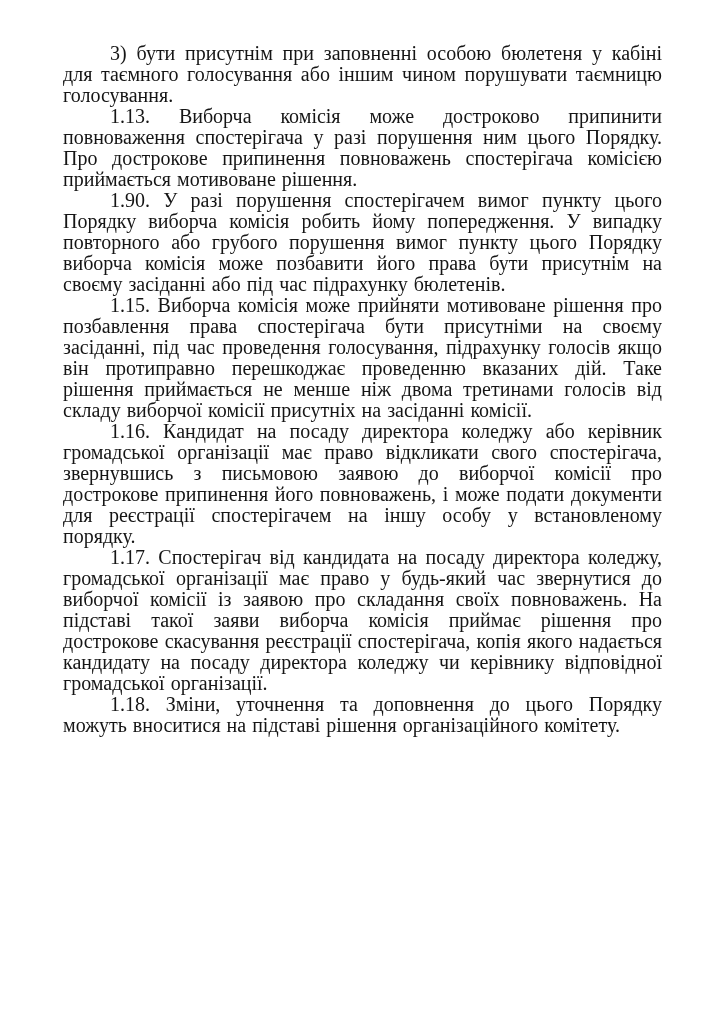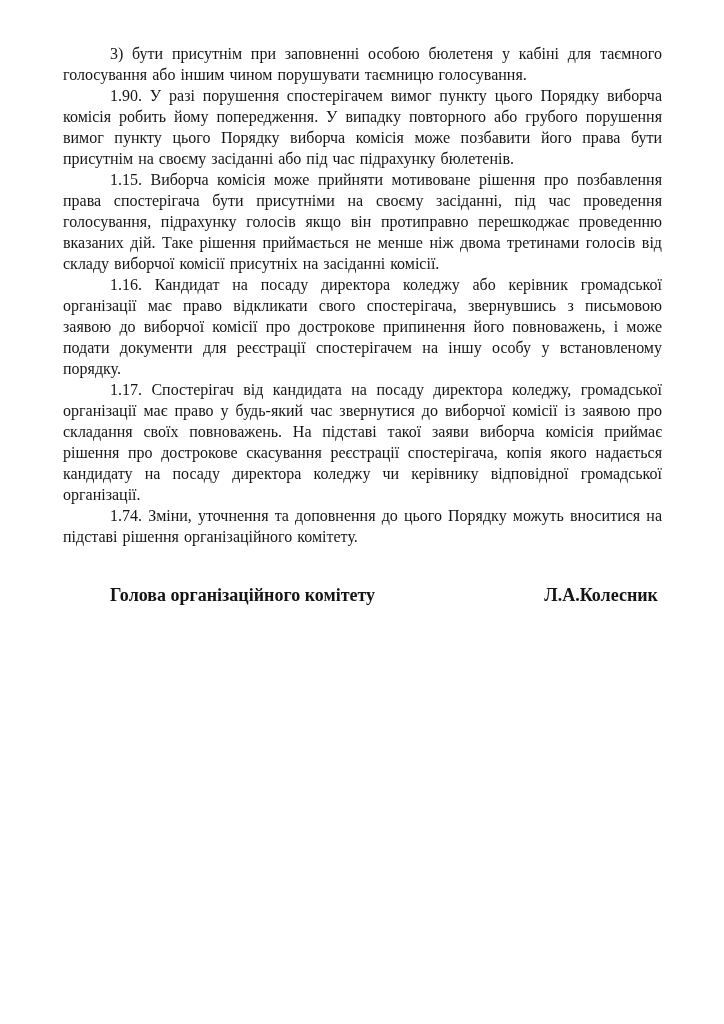--- a/index.html
+++ b/index.html
@@ -15,21 +15,21 @@
     margin: 0 auto;
     background: #ffffff;
     box-sizing: border-box;
     padding: 43px 62px 0 63px;
     font-family: "Liberation Serif", "DejaVu Serif", serif;
     color: #151515;
     overflow: hidden;
   }
   .doc-paragraph {
     margin: 0;
-    font-size: 16px;
+    font-size: 20px;
     line-height: 21px;
     text-align: justify;
     text-indent: 47px;
     word-spacing: 1px;
   }
   .signature-row {
     display: flex;
     justify-content: space-between;
     align-items: baseline;
     margin-top: 38px;
@@ -40,23 +40,20 @@
   }
   .signature-row .sig-name {
     padding-right: 4px;
   }
 </style>
 </head>
 <body>
 
 <div class="page">
   <p class="doc-paragraph">3) бути присутнім при заповненні особою бюлетеня у кабіні для таємного голосування або іншим чином порушувати таємницю голосування.</p>
+  <p class="doc-paragraph">1.13. Виборча комісія може достроково припинити повноваження спостерігача у разі порушення ним цього Порядку. Про дострокове припинення повноважень спостерігача комісією приймається мотивоване рішення.</p>
   <p class="doc-paragraph">1.90. У разі порушення спостерігачем вимог пункту цього Порядку виборча комісія робить йому попередження. У випадку повторного або грубого порушення вимог пункту цього Порядку виборча комісія може позбавити його права бути присутнім на своєму засіданні або під час підрахунку бюлетенів.</p>
   <p class="doc-paragraph">1.15. Виборча комісія може прийняти мотивоване рішення про позбавлення права спостерігача бути присутніми на своєму засіданні, під час проведення голосування, підрахунку голосів якщо він протиправно перешкоджає проведенню вказаних дій. Таке рішення приймається не менше ніж двома третинами голосів від складу виборчої комісії присутніх на засіданні комісії.</p>
   <p class="doc-paragraph">1.16. Кандидат на посаду директора коледжу або керівник громадської організації має право відкликати свого спостерігача, звернувшись з письмовою заявою до виборчої комісії про дострокове припинення його повноважень, і може подати документи для реєстрації спостерігачем на іншу особу у встановленому порядку.</p>
   <p class="doc-paragraph">1.17. Спостерігач від кандидата на посаду директора коледжу, громадської організації має право у будь-який час звернутися до виборчої комісії із заявою про складання своїх повноважень. На підставі такої заяви виборча комісія приймає рішення про дострокове скасування реєстрації спостерігача, копія якого надається кандидату на посаду директора коледжу чи керівнику відповідної громадської організації.</p>
-  <p class="doc-paragraph">1.74. Зміни, уточнення та доповнення до цього Порядку можуть вноситися на підставі рішення організаційного комітету.</p>
+  <p class="doc-paragraph">1.18. Зміни, уточнення та доповнення до цього Порядку можуть вноситися на підставі рішення організаційного комітету.</p>
 
-  <div class="signature-row">
-    <span class="sig-title">Голова організаційного комітету</span>
-    <span class="sig-name">Л.А.Колесник</span>
-  </div>
 </div>
 
 </body></html>

